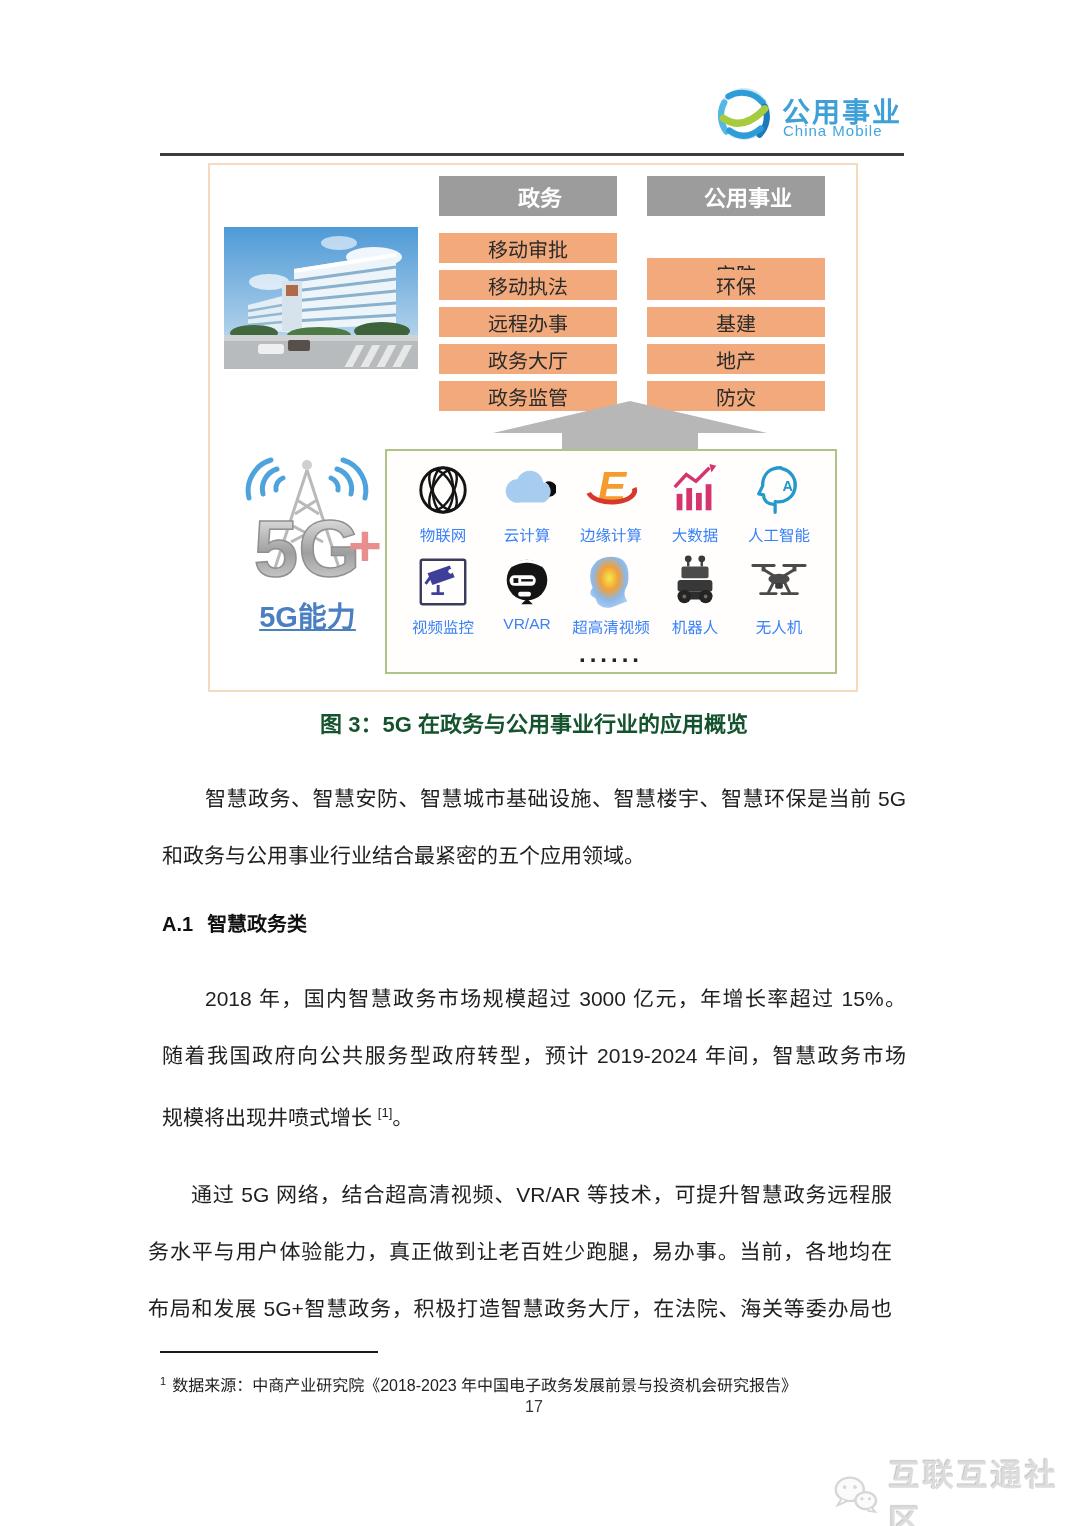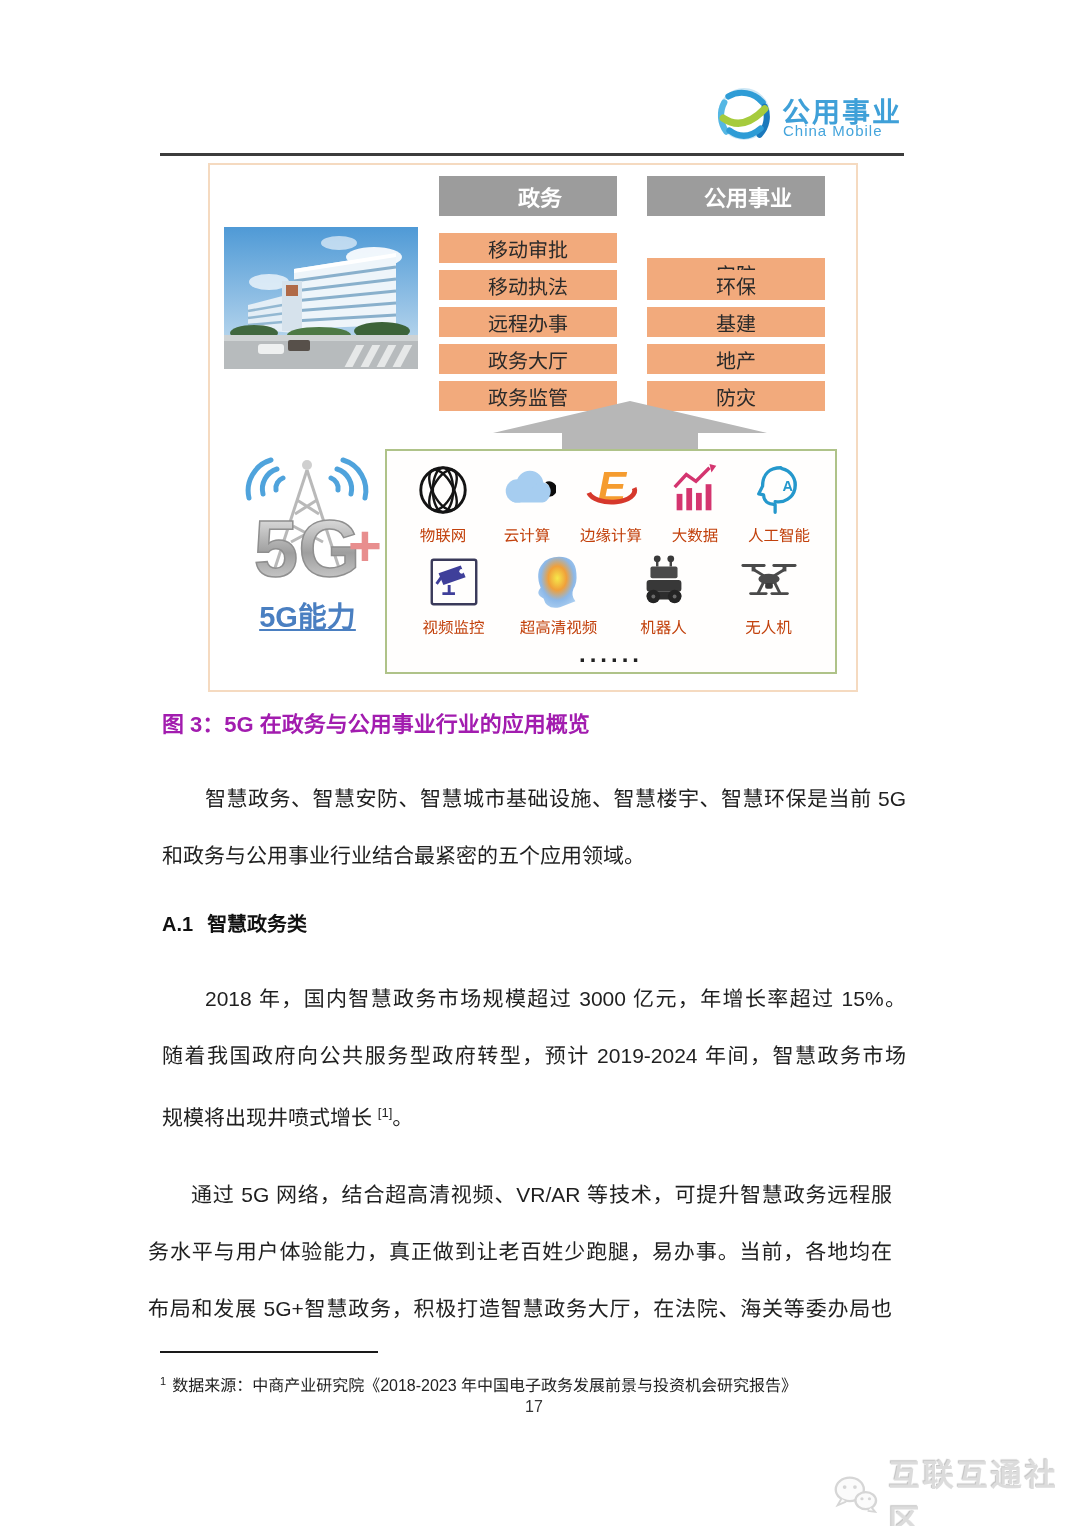--- a/index.html
+++ b/index.html
@@ -24,25 +24,25 @@
   }
   .fig-item {
     position:absolute; left:0; width:178px; height:30px; background:#f2aa7c;
     color:#2a2a2a; font-size:20px; display:flex; align-items:center; justify-content:center;
   }
   .tower-label { font-size:29px; font-weight:bold; color:#4a7fc1; text-align:center;text-decoration:underline; }
   .plus-sign { font-size:58px; font-weight:bold; color:#e88e8e; line-height:1; }
   .cap-box { border:2px solid #afc389; background:#fffefd; }
   .cap-row { display:flex; justify-content:space-between; padding:0 14px; }
   .cap-cell { flex:1; display:flex; flex-direction:column; align-items:center; }
-  .cap-label { font-size:15.5px; color:#c2410c; margin-top:4px; white-space:nowrap; }
+  .cap-label { font-size:15.5px; color:#3b82f6; margin-top:4px; white-space:nowrap; }
   .cap-dots { text-align:center; font-size:24px; font-weight:bold; letter-spacing:4px; color:#222; line-height:10px; }
 
   
-  .caption { font-size:22px; font-weight:bold; color:#a21caf; }
+  .caption { font-size:22px; font-weight:bold; text-align:center; color:#14532d; }
   .para { width:744px; font-size:21px; color:#1f1f1f; }
   .line { line-height:57px; text-align:justify; }
   .line.full { text-align-last:justify; }
   .line.indent { text-indent:43px; }
   .para sup { font-size:13px; vertical-align:super; }
   h2.section { font-size:20px; font-weight:bold; color:#111; }
   h2.section .hsp { margin-left:14px; }
   .footnote-rule { background:#1a1a1a; height:2px; }
   .footnote { font-size:16px; color:#222; }
   .footnote sup { font-size:11px; vertical-align:super; margin-right:6px; }
@@ -233,20 +233,32 @@
         <svg width="58" height="58" viewBox="0 0 60 60">
           <rect x="7" y="7" width="46" height="46" rx="2" fill="none" stroke="#3a3a5a" stroke-width="2.5"></rect>
           <polygon points="14,21 37,13 42,25 19,33" fill="#3f3f9a"></polygon>
           <circle cx="38" cy="19" r="2.5" fill="#ffffff"></circle>
           <path d="M25 33 v9 M18 42 h13 M17 25 l-5 7" fill="none" stroke="#3f3f9a" stroke-width="3"></path>
         </svg>
         <div class="cap-label">视频监控</div>
       </div>
       <div class="cap-cell">
         <svg width="58" height="58" viewBox="0 0 60 60">
+          <circle cx="30" cy="28" r="21" fill="#141414"></circle>
+          <path d="M30 47 l-6 6 h12 z" fill="#141414"></path>
+          <rect x="12" y="23" width="27" height="11" rx="5" fill="#ffffff"></rect>
+          <rect x="16" y="26" width="5" height="5" fill="#141414"></rect>
+          <rect x="24" y="27" width="12" height="2.5" fill="#141414"></rect>
+          <rect x="21" y="40" width="13" height="5" rx="2" fill="#ffffff"></rect>
+          <path d="M14 13 q16 -9 32 0" fill="none" stroke="#ffffff" stroke-width="3"></path>
+        </svg>
+        <div class="cap-label">VR/AR</div>
+      </div>
+      <div class="cap-cell">
+        <svg width="58" height="58" viewBox="0 0 60 60">
           <defs>
             <radialGradient id="thermal" cx="0.5" cy="0.42" r="0.62">
               <stop offset="0" stop-color="#f6e84a"></stop>
                 <stop offset="0.38" stop-color="#f0a03a"></stop>
               <stop offset="0.7" stop-color="#8cb8e8"></stop>
                 <stop offset="1" stop-color="#a9cdf0"></stop>
             </radialGradient>
           </defs>
           <path d="M30 4 q17 0 18 17 q1 10 -3 16 q-3 7 2 13 l-16 6 q-14 3 -17 -9 q-9 -4 -3 -11 q-6 -16 2 -25 q6 -7 17 -7 z" fill="url(#thermal)"></path>
         </svg>

